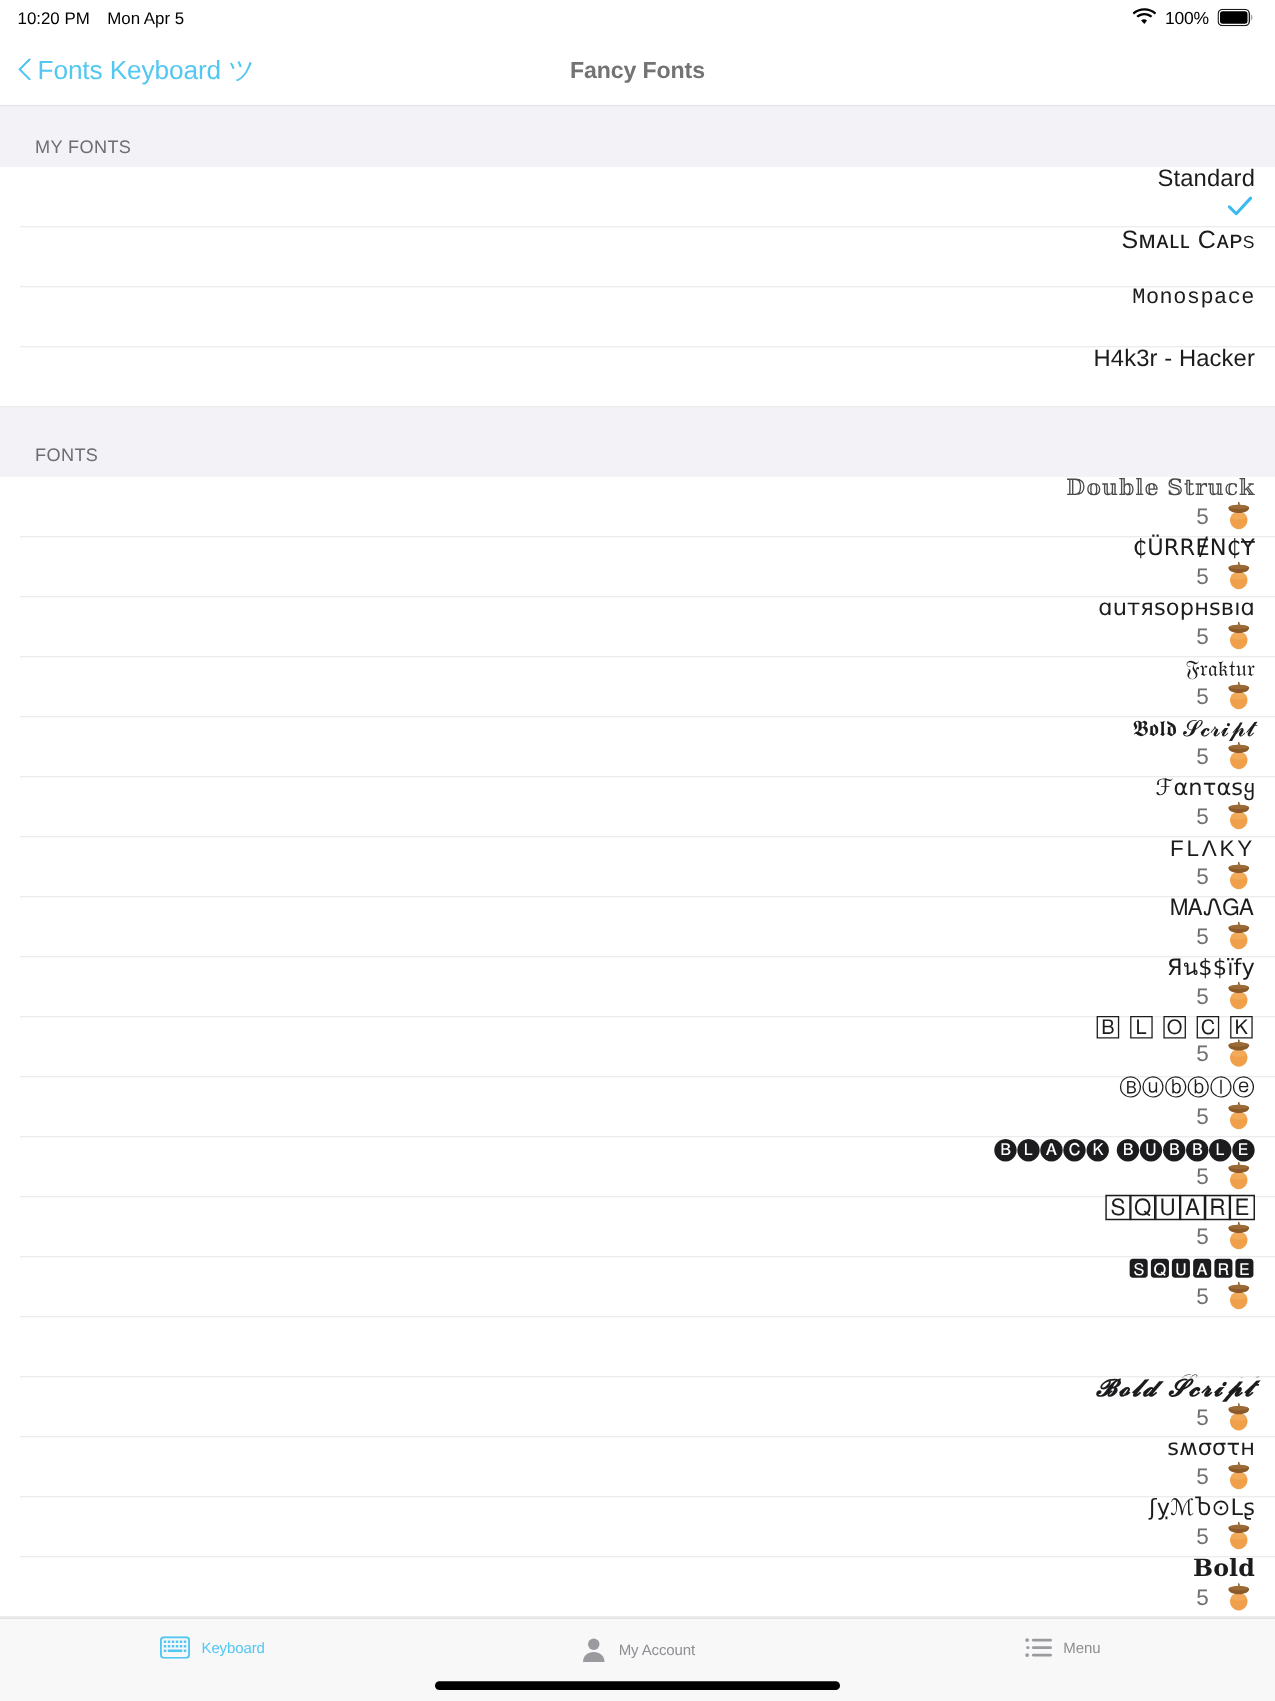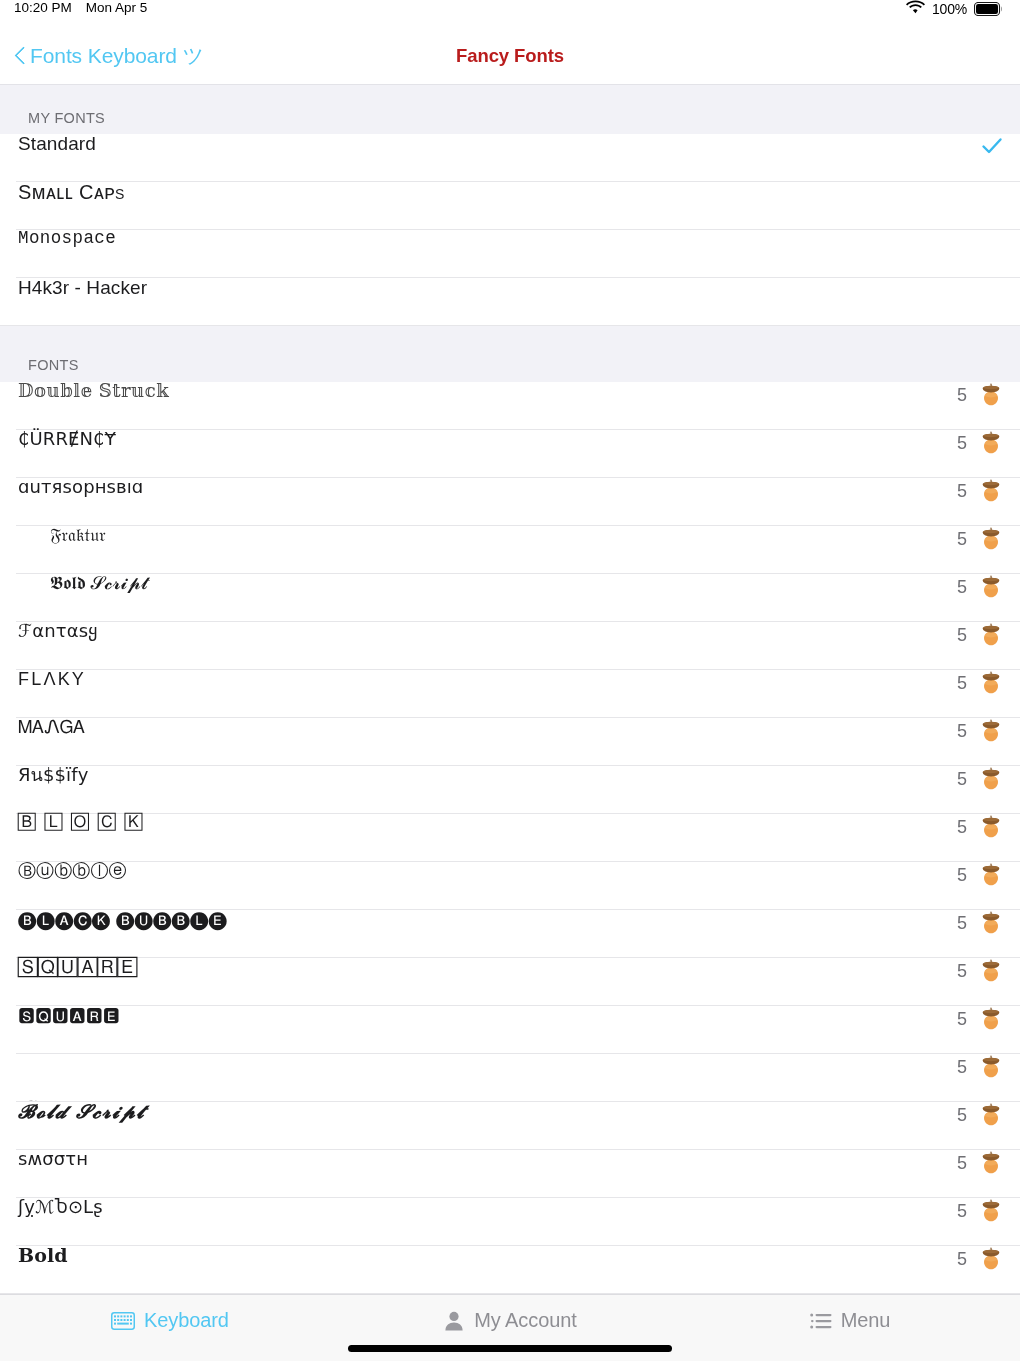--- a/index.html
+++ b/index.html
@@ -21,21 +21,21 @@
     display: flex;
     flex-direction: column;
   }
 
   
   .status-bar {
     height: 28px;
     flex: 0 0 28px;
     background: #ffffff;
     display: flex;
-    align-items: flex-start;
+    align-items: center;
     padding: 0 16px 0 14px;
     font-size: 13.5px;
     color: #000000;
   }
   .status-left { display: flex; align-items: center; gap: 14px; }
   .status-right {
     margin-left: auto;
     display: flex;
     align-items: center;
     gap: 7px;
@@ -82,21 +82,21 @@
     border-bottom: 2.6px solid #52c7f2;
     transform: rotate(45deg);
     border-radius: 1px;
   }
   .nav-title {
     position: absolute;
     left: 0; right: 0;
     text-align: center;
     font-size: 18.5px;
     font-weight: 700;
-    color: #b91c1c;
+    color: #737373;
     letter-spacing: -0.1px;
     pointer-events: none;
   }
 
   
   .content {
     flex: 1 1 auto;
     background: #ffffff;
     overflow: hidden;
     position: relative;
@@ -121,24 +121,25 @@
     height: 56px;
     padding-bottom: 9px;
   }
 
   .rows { background: #ffffff; }
 
   .row {
     position: relative;
     height: 48px;
     display: flex;
-    align-items: flex-start;
+    align-items: flex-end;
     padding: 0 16px 0 18px;
     background: #ffffff;
     cursor: pointer;
+    flex-direction: column;
   }
   .row::after {
     content: "";
     position: absolute;
     left: 16px;
     right: 0;
     bottom: 0;
     height: 1px;
     background: #e6e6e9;
   }
@@ -186,21 +187,21 @@
     padding-top: 14px;
     position: relative;
   }
   .tab {
     flex: 1 1 33.333%;
     display: flex;
     align-items: center;
     justify-content: center;
     gap: 9px;
     cursor: pointer;
-    font-size: 20px;
+    font-size: 12px;
     color: #8e8e93;
     letter-spacing: -0.1px;
   }
   .tab.active { color: #52c7f2; }
   .tab-ico { display: flex; align-items: center; justify-content: center; }
 
   .home-indicator {
     position: absolute;
     bottom: 9px;
     left: 50%;

